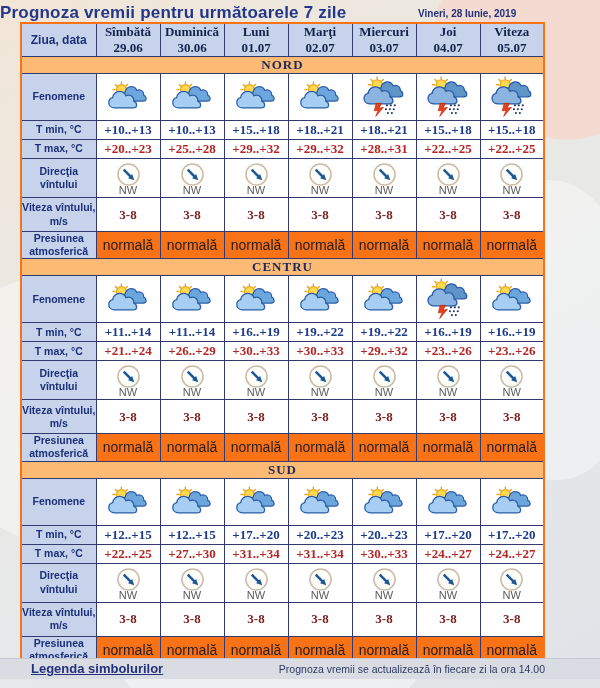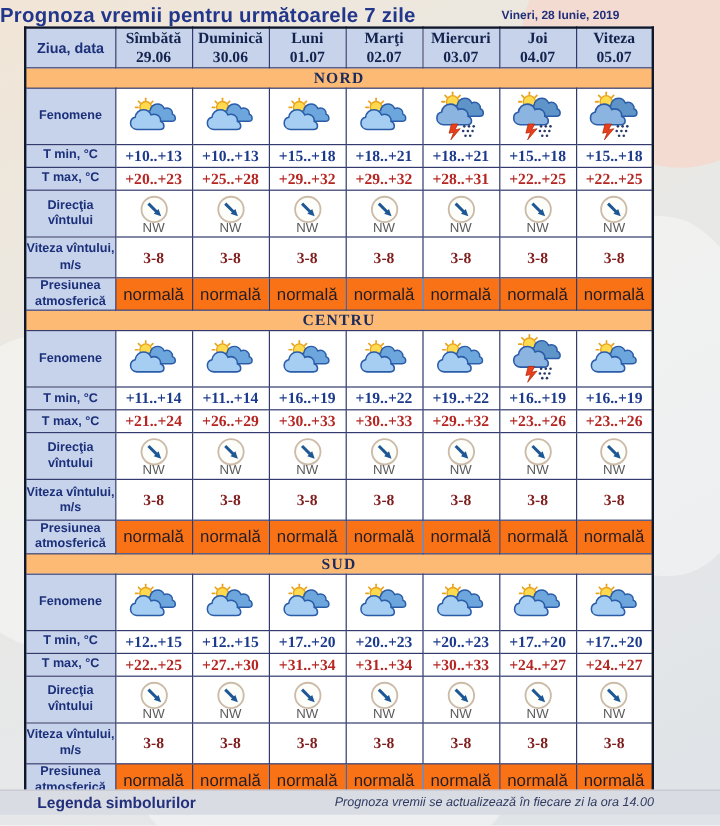--- a/index.html
+++ b/index.html
@@ -11,21 +11,21 @@
   .blob{position:absolute;background:rgba(255,255,255,.38);border-radius:45% 55% 50% 50%;}
   .pink-wedge{position:absolute;right:-60px;top:-70px;width:220px;height:200px;
     background:rgba(246,216,206,.85);transform:rotate(28deg);border-radius:40%;}
 
   .titlebar{position:absolute;top:2px;left:0;width:600px;height:20px;}
   .title{position:absolute;left:0;top:1px;width:540px;text-align:left;
     font-size:17px;font-weight:bold;color:#22378c;letter-spacing:.2px;}
   .hdate{position:absolute;left:418px;top:6px;font-size:10px;font-weight:bold;color:#22307a;white-space:nowrap;}
 
   table.fx{position:absolute;left:20px;top:22px;width:525px;border-collapse:collapse;
-    table-layout:fixed;background:#fff;border:2px solid #0f172a;}
+    table-layout:fixed;background:#fff;border:2px solid #f97316;}
   table.fx td{border:1.4px solid #323a6e;text-align:center;vertical-align:middle;padding:0;overflow:hidden;}
 
   td.corner{background:#c6d3ea;color:#1c2f7a;font-weight:bold;font-size:12px;}
   td.dayhead{background:#c6d3ea;color:#14224e;font-family:"Liberation Serif",serif;
     font-weight:bold;font-size:13px;line-height:1.2;margin-left:44px;}
   tr.sec td{background:#fdba74;color:#1a2a5c;font-family:"Liberation Serif",serif;
     font-weight:bold;font-size:13px;letter-spacing:1px;height:16px;}
   td.lbl{background:#c6d3ea;color:#1c2f7a;font-weight:bold;font-size:10.5px;
     text-align:left;padding:1px 2px 1px 4px;line-height:1.25;}
 
@@ -41,22 +41,22 @@
   td.tmax{font-family:"Liberation Serif",serif;font-weight:bold;font-size:13px;color:#b52622;}
   td.spd{font-family:"Liberation Serif",serif;font-weight:bold;font-size:13px;color:#7f1d1d;}
   td.press{background:#f97316;font-family:Liberation Sans, sans-serif;font-size:14px;color:#241c24;}
   .nw{font-size:11px;color:#5a5a5a;line-height:1;margin-top:-2px;}
   td.dircell svg{display:block;margin:2px auto 0 auto;}
   td.phencell svg{display:block;margin:0 auto;}
 
   .footerband{position:absolute;left:0;top:658px;width:600px;height:20px;
     background:#dadce4;border-top:1px solid #c6c8d2;}
   .legend{position:absolute;left:20px;top:2px;font-size:13px;font-weight:bold;
-    color:#23307c;cursor:pointer;padding-left:11px;}
-  .note{position:absolute;right:55px;top:4px;font-size:10.5px;color:#2e3a60;white-space:nowrap;font-style:italic;}
+    color:#23307c;text-decoration:underline;cursor:pointer;padding-left:11px;}
+  .note{position:absolute;right:55px;top:4px;font-size:10.5px;color:#2e3a60;white-space:nowrap;}
 </style>
 </head>
 <body>
 
 <div class="pink-wedge"></div>
 <div class="blob" style="left:-50px;top:280px;width:190px;height:260px;"></div>
 <div class="blob" style="left:470px;top:180px;width:170px;height:300px;"></div>
 <div class="blob" style="left:120px;top:610px;width:300px;height:110px;"></div>
 
 <div class="titlebar">

